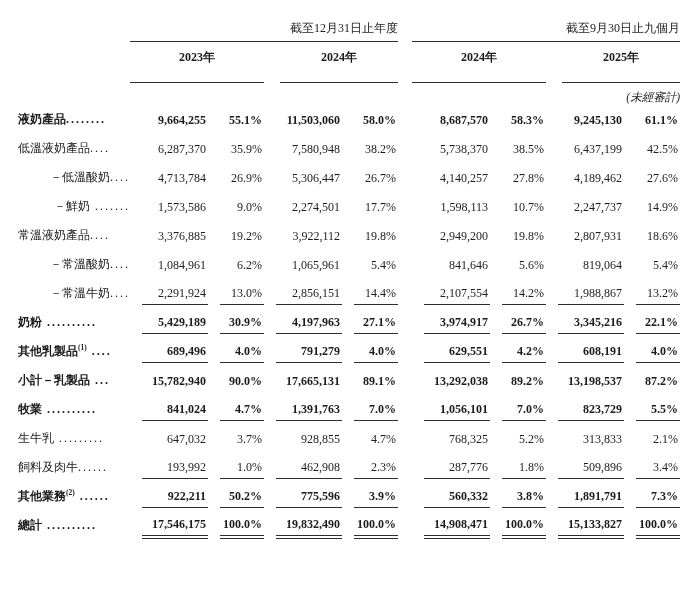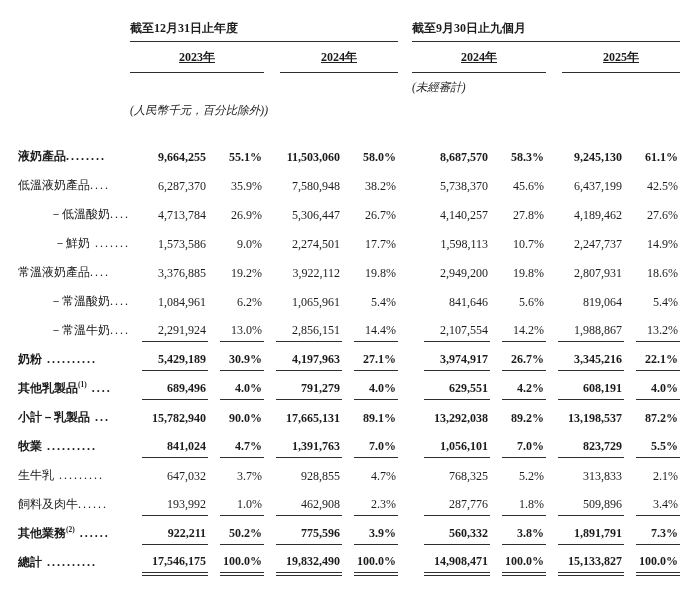--- a/index.html
+++ b/index.html
@@ -24,41 +24,40 @@
     font-size: 12px;
   }
   col.c-label { width: 112px; }
   col.c-amt   { width: 78px; }
   col.c-pct   { width: 56px; }
   col.c-gap   { width: 14px; }
 
   thead th { font-weight: normal; padding: 0; vertical-align: bottom; }
   .grp-row th { padding-top: 6px; }
   .grpline {
-    font-weight: bold;
-    text-align: left;
+    font-weight: normal;
+    text-align: right;
     padding-bottom: 4px;
     border-bottom: 1.5px solid #2e2e2e;
     font-size: 12px;
     white-space: nowrap;
   }
   .yr-row th { padding-top: 7px; }
   .yrline {
     font-weight: bold;
     text-align: center;
-    padding-bottom: 6px;
+    padding-bottom: 16px;
     border-bottom: 1.5px solid #2e2e2e;
     font-size: 12px;
-    text-decoration: underline;
   }
   .yr + .yr .yrline { margin-left: 16px; }
   .note {
     font-style: italic;
     font-size: 11.5px;
-    text-align: left;
+    text-align: right;
     padding-top: 7px;
   }
   .units-cell { padding: 8px 0 24px 0; }
 
   tbody td {
     height: 29px;
     padding: 0;
     vertical-align: middle;
   }
   td.lbl {
@@ -123,24 +122,20 @@
           <div class="yrline">2024年</div>
         </th>
         <th colspan="2" class="yr">
           <div class="yrline">2025年</div>
         </th>
       </tr>
       <tr>
         <th colspan="6"></th>
         <th colspan="4" class="note">(未經審計)</th>
       </tr>
-      <tr>
-        <th></th>
-        <th colspan="9" class="note units-cell">(人民幣千元，百分比除外))</th>
-      </tr>
     </thead>
     <tbody>
         <tr class="bold">
           <td class="lbl">液奶產品<span class="dots">........</span></td>
           <td class="val">
             <span class="seg">9,664,255</span>
           </td>
           <td class="val">
             <span class="seg">55.1%</span>
           </td>
@@ -176,21 +171,21 @@
             <span class="seg">7,580,948</span>
           </td>
           <td class="val">
             <span class="seg">38.2%</span>
           </td>
           <td class="gapc"></td>
           <td class="val">
             <span class="seg">5,738,370</span>
           </td>
           <td class="val">
-            <span class="seg">45.6%</span>
+            <span class="seg">38.5%</span>
           </td>
           <td class="val">
             <span class="seg">6,437,199</span>
           </td>
           <td class="val">
             <span class="seg">42.5%</span>
           </td>
         </tr>
         <tr>
           <td class="lbl ind">－低溫酸奶<span class="dots">....</span></td>

